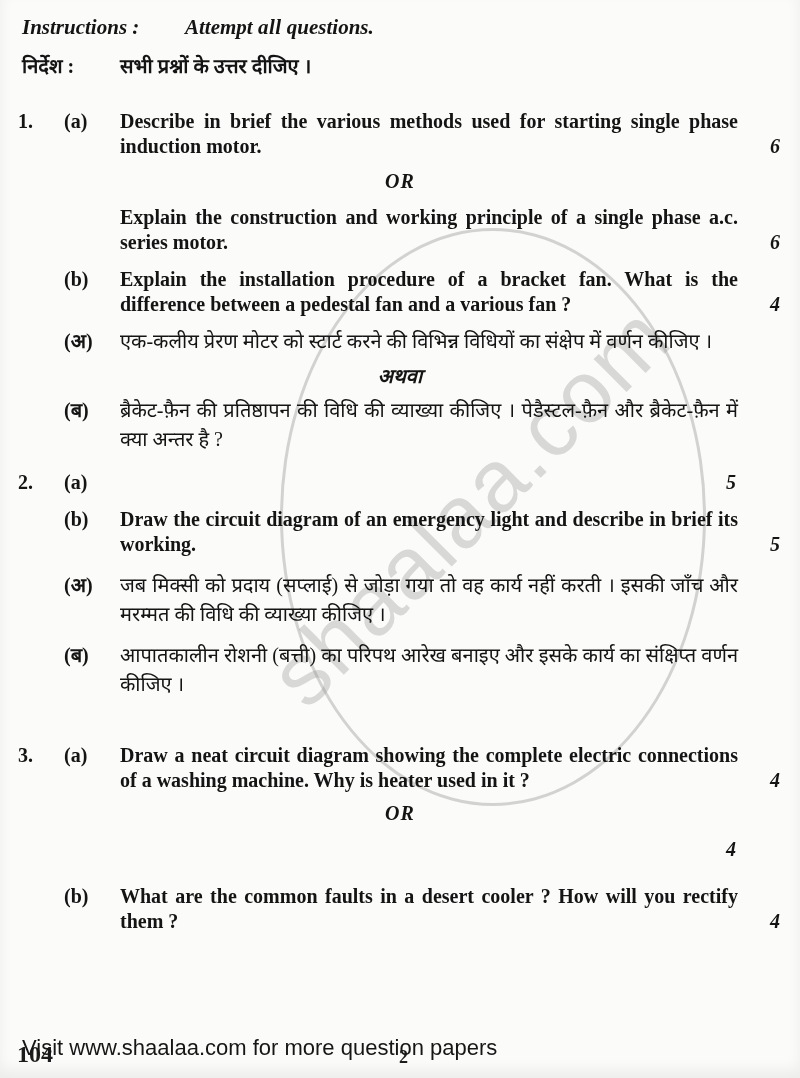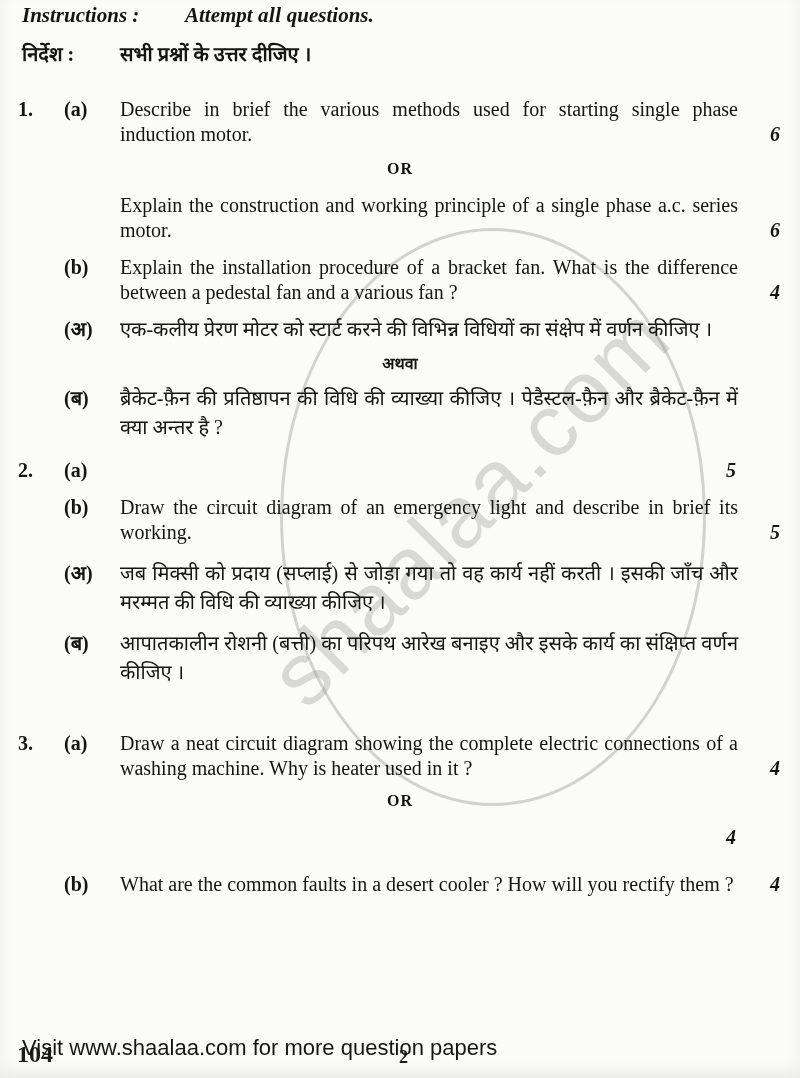--- a/index.html
+++ b/index.html
@@ -9,21 +9,21 @@
     font-family:"Liberation Serif", serif;
   }
   .page{
     position:relative;
     width:800px;height:1078px;
     background:#fbfbf9;
     color:#141414;
     overflow:hidden;
     box-shadow:inset 0 -8px 14px rgba(0,0,0,0.06);
   }
-  .content{position:relative;z-index:1;}
+  .content{position:relative;z-index:1;padding-top:12px;}
 
   
   .watermark{position:absolute;inset:0;z-index:0;pointer-events:none;}
   .wm-ring{
     position:absolute;left:280px;top:228px;
     width:420px;height:572px;
     border:3px solid rgba(150,150,150,0.40);
     border-radius:50%;
   }
   .wm-text{
@@ -50,31 +50,32 @@
   .qrow{
     display:grid;
     grid-template-columns:46px 56px 1fr 44px;
     padding:0 18px;
     align-items:start;
   }
   .qnum{font-weight:700;font-size:20px;line-height:25px;}
   .plabel{font-weight:700;font-size:20px;line-height:25px;}
   .plabel.hi{line-height:29px;}
   .ptext{margin:0;text-align:justify;}
-  .ptext.en{font-weight:400;font-size:20px;line-height:25px;}
+  .ptext.en{font-weight:700;font-size:20px;line-height:25px;}
   .ptext.hi{font-weight:400;font-size:20px;line-height:29px;
             font-family:"Liberation Serif","DejaVu Sans",sans-serif;}
   .pmark{
     align-self:end;text-align:right;
     font-style:italic;font-weight:700;font-size:20px;line-height:25px;
     padding-right:2px;
   }
   .orrow{
-    text-align:center;font-weight:700;font-size:16px;line-height:24px;
+    text-align:center;font-weight:700;font-size:20px;line-height:24px;
     letter-spacing:1px;
+    font-style:italic;
   }
   .orrow.hi{letter-spacing:0;}
 
   
   .mt8{margin-top:8px;}  .mt10{margin-top:10px;} .mt12{margin-top:12px;}
   .mt14{margin-top:14px;}.mt16{margin-top:16px;} .mt22{margin-top:22px;}
   .mt28{margin-top:28px;}.mt44{margin-top:44px;}
 
   
   .scan-doc-num{

